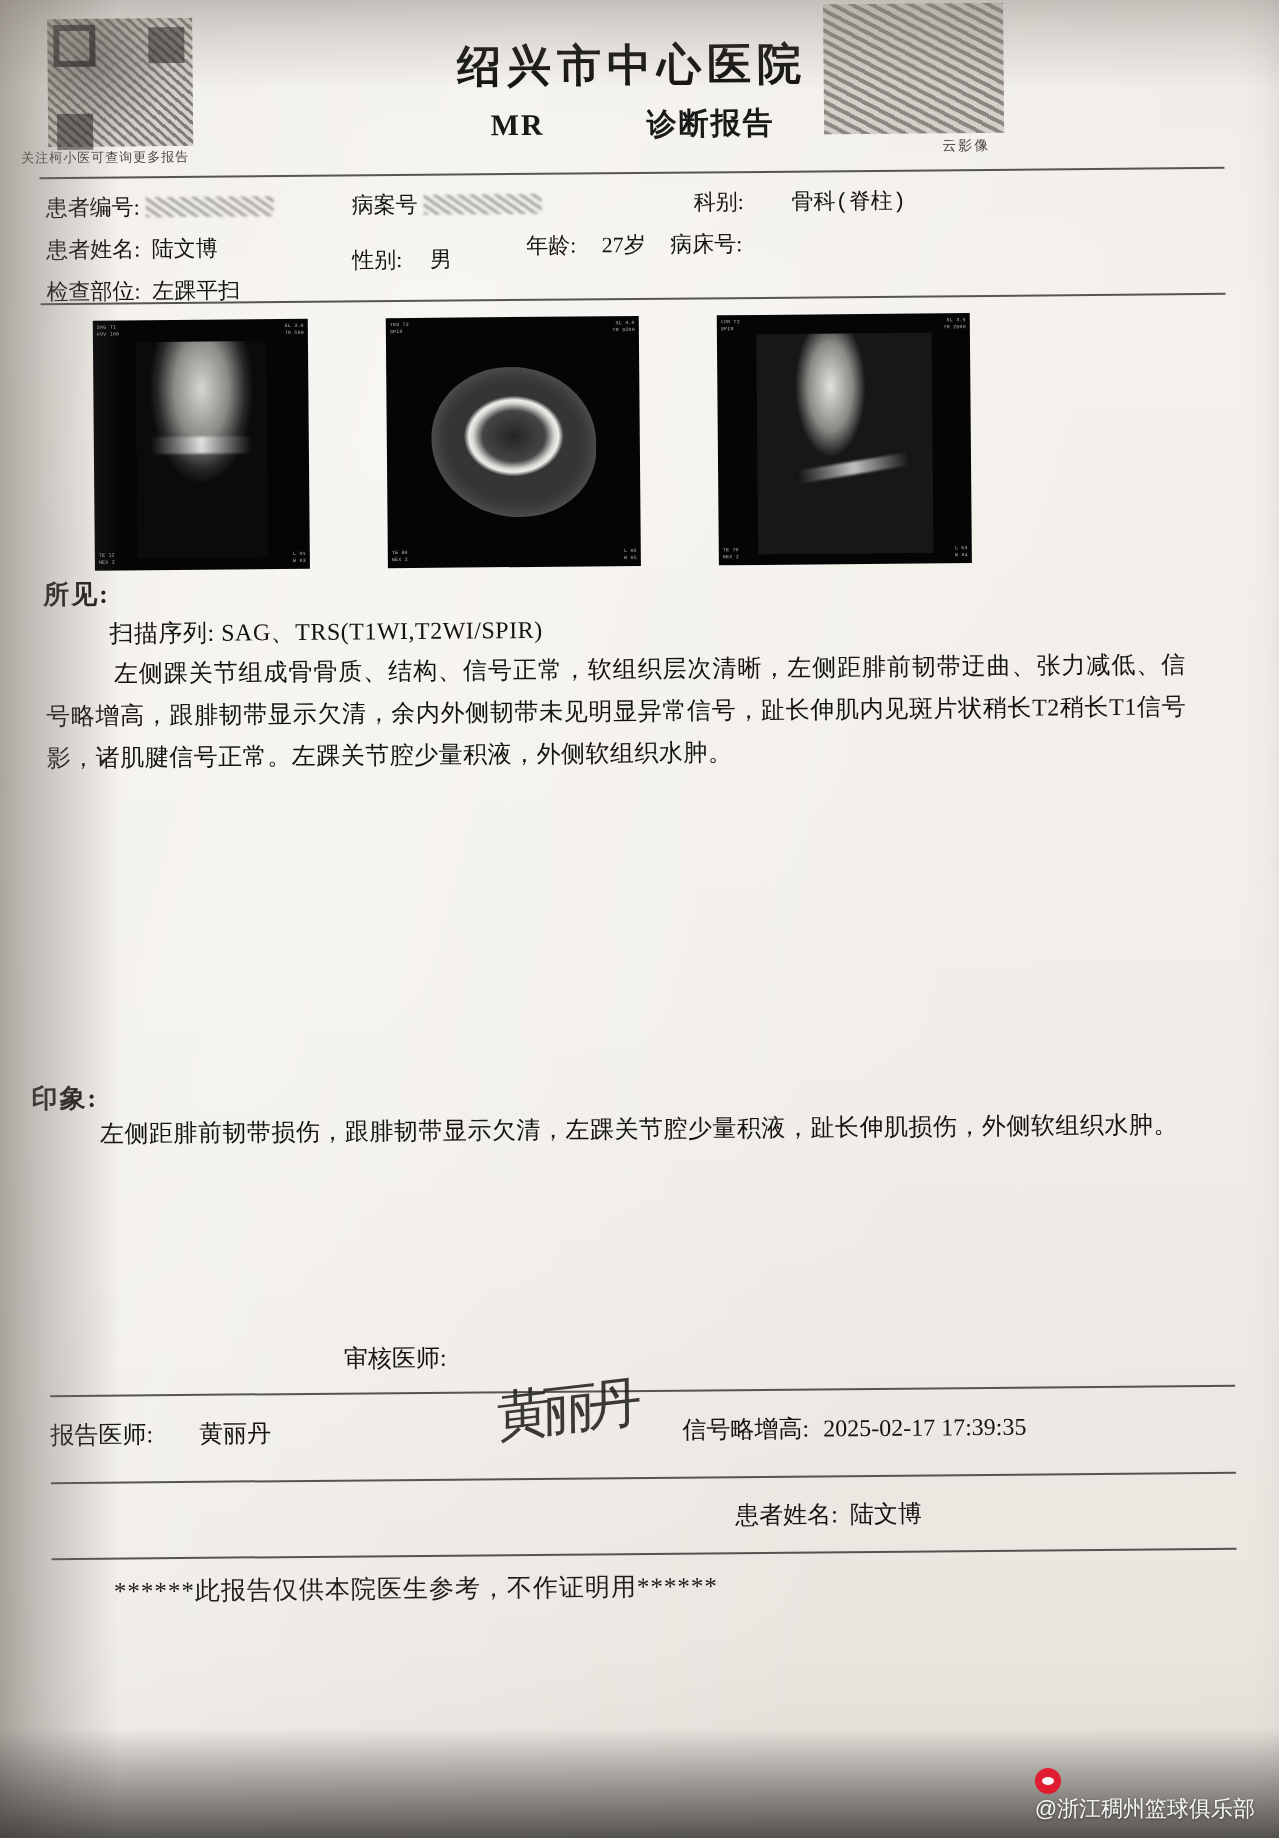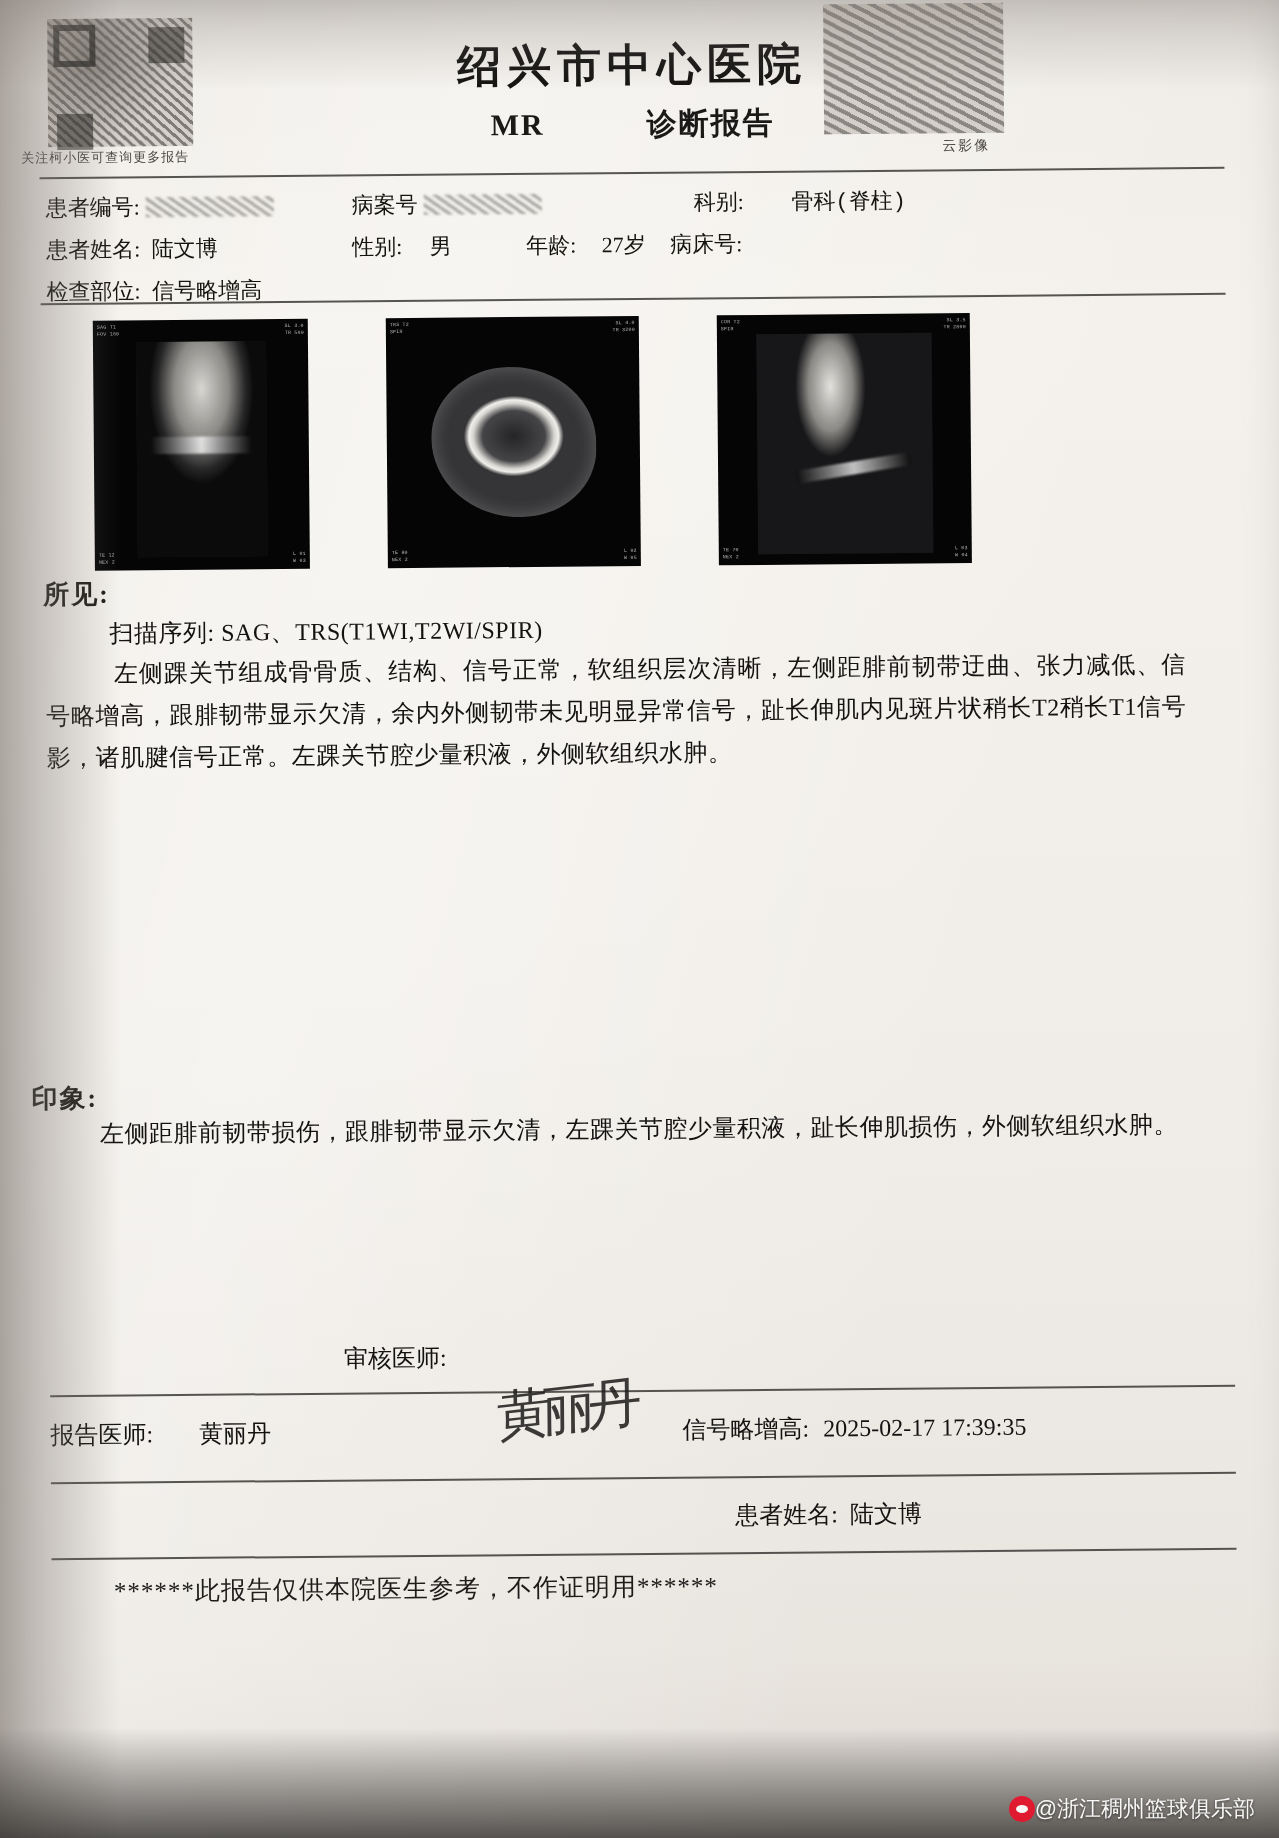--- a/index.html
+++ b/index.html
@@ -245,26 +245,27 @@
     position: absolute;
     left: 108px; top: 1570px;
     font-size: 25px;
     letter-spacing: 1px;
   }
 
   
   .watermark {
     position: absolute;
     right: 24px; bottom: 14px;
-    display: flex; align-items: center; 
+    display: flex; 
     font-family: "Liberation Sans", sans-serif;
     font-size: 22px;
     color: #ffffff;
     text-shadow: 0 1px 3px rgba(0,0,0,0.55);
     opacity: 0.95;
+    flex-direction: column;
   }
   .wb-logo {
     width: 26px; height: 26px; border-radius: 50%;
     background: #e6162d;
     position: relative;
   }
   .wb-logo:after {
     content: "";
     position: absolute; left: 7px; top: 9px;
     width: 12px; height: 8px; border-radius: 50%;
@@ -306,36 +307,36 @@
     </div>
     <div class="finfo" style="left:700px; top:188px;">
       <span class="flabel">科别:</span>
       <span class="fvalue" style="margin-left:42px;font-family:Liberation Mono, monospace;">骨科(脊柱)</span>
     </div>
 
     <div class="finfo" style="left:52px; top:230px;">
       <span class="flabel">患者姓名:</span>
       <span class="fvalue">陆文博</span>
     </div>
-    <div class="finfo" style="left:358px; top:230px;text-align:center;">
+    <div class="finfo" style="left:358px; top:243px;text-align:center;">
       <span class="flabel">性别:</span>
       <span class="fvalue" style="margin-left:22px;">男</span>
     </div>
     <div class="finfo" style="left:532px; top:230px;">
       <span class="flabel">年龄:</span>
       <span class="fvalue" style="margin-left:20px;">27岁</span>
     </div>
     <div class="finfo" style="left:676px; top:230px;">
       <span class="flabel">病床号:</span>
       <span class="fvalue"></span>
     </div>
 
     <div class="finfo" style="left:52px; top:272px;">
       <span class="flabel">检查部位:</span>
-      <span class="fvalue">信号略增高</span>
+      <span class="fvalue">左踝平扫</span>
     </div>
 
     <div class="rule r2"></div>
 
     <div class="mri-row">
       <div class="mri">
         <div class="anat-a"></div>
         <div class="tick tl">SAG T1
 FOV 160</div>
         <div class="tick tr">SL 3.0

